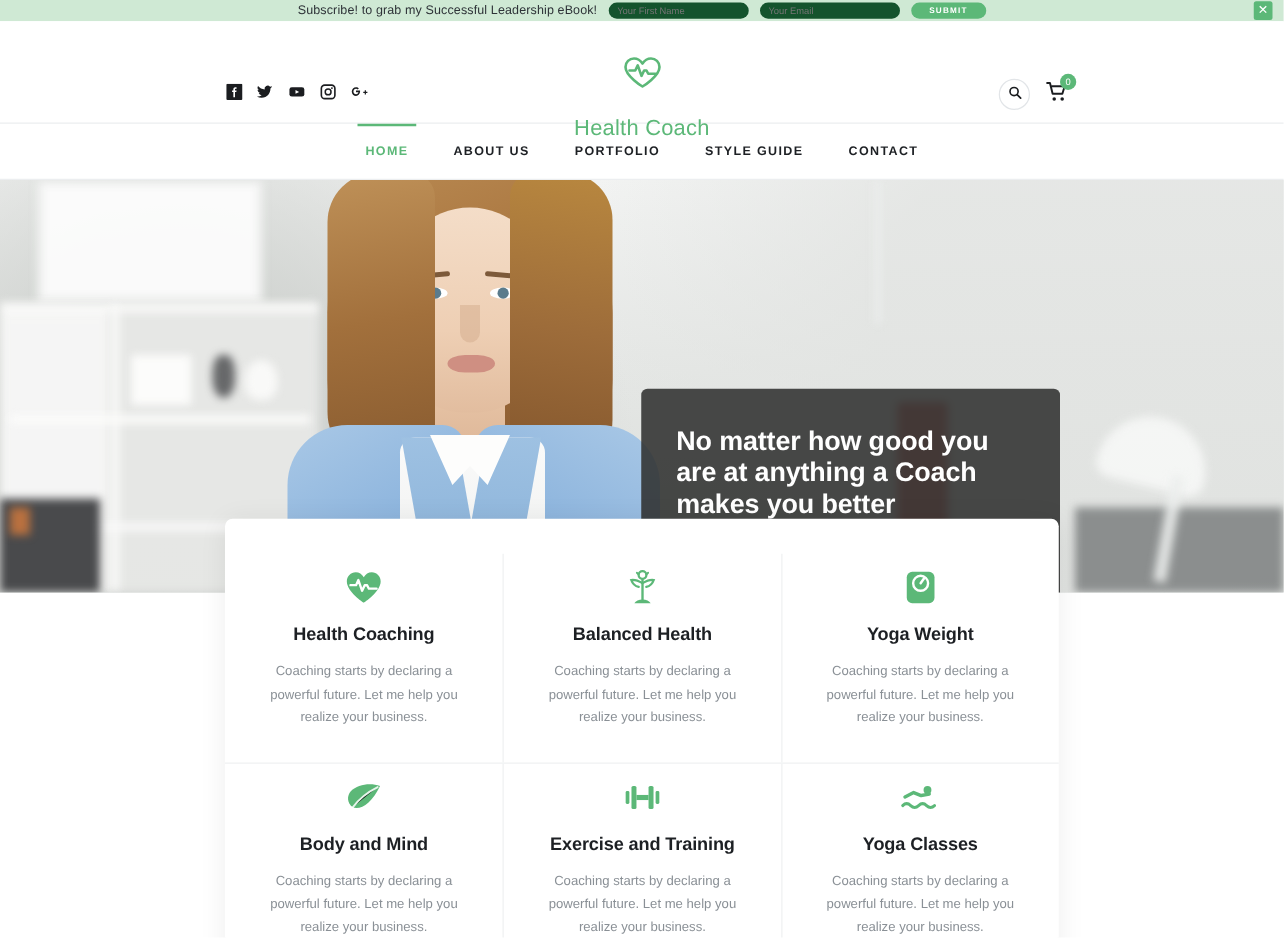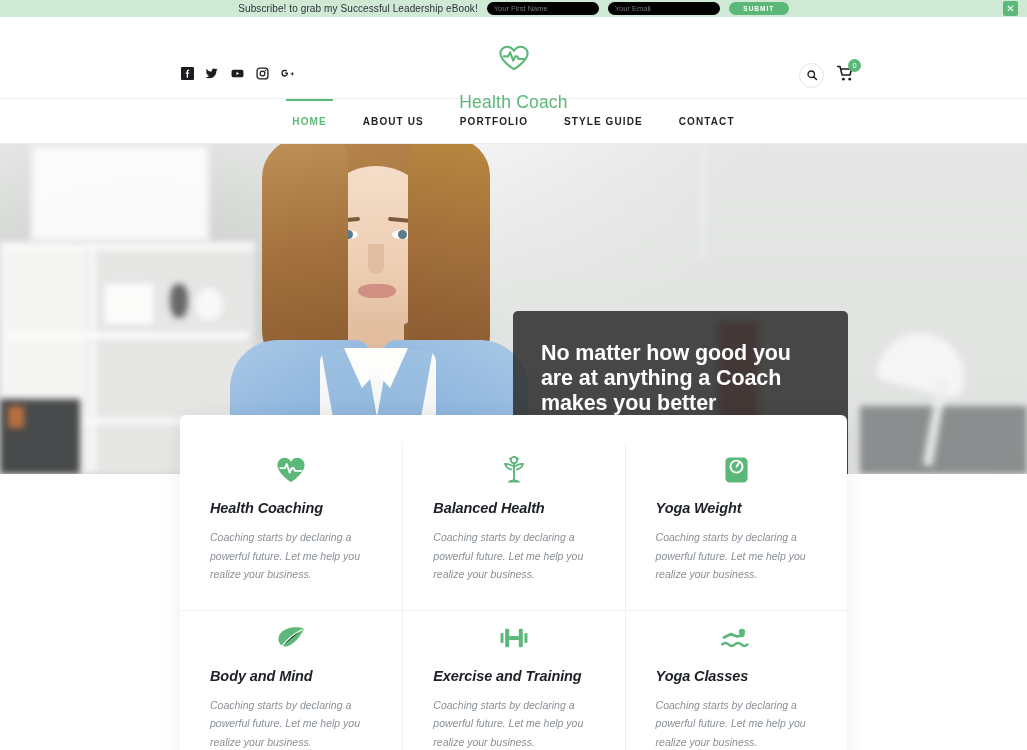--- a/index.html
+++ b/index.html
@@ -28,21 +28,21 @@
     font-size: 10px;
     color: #2e3338;
     letter-spacing: 0.1px;
     white-space: nowrap;
   }
   .topbar-input {
     width: 112px;
     height: 13px;
     border: none;
     border-radius: 7px;
-    background: #000000;
+    background: #14532d;
     font-size: 7.5px;
     color: #a9b0b5;
     padding: 0 7px;
     font-family: "Liberation Sans", sans-serif;
     outline: none;
   }
   .topbar-submit {
     width: 60px;
     height: 13px;
     border: none;
@@ -336,21 +336,21 @@
     box-shadow: 0 2px 22px rgba(0,0,0,0.07);
     padding: 28px 0 0 0;
   }
   .svc-row {
     display: flex;
   }
   .svc-row:first-child { border-bottom: 1px solid #f0f1f2; }
   .svc-cell {
     width: 222.3px;
     padding: 10px 30px 26px 30px;
-    font-style: italic;
+    text-align: center;
   }
   .svc-cell + .svc-cell { border-left: 1px solid #f0f1f2; }
   .svc-icon {
     height: 34px;
     display: flex;
     align-items: center;
     justify-content: center;
   }
   .svc-icon svg { display: block; }
   .svc-title {

